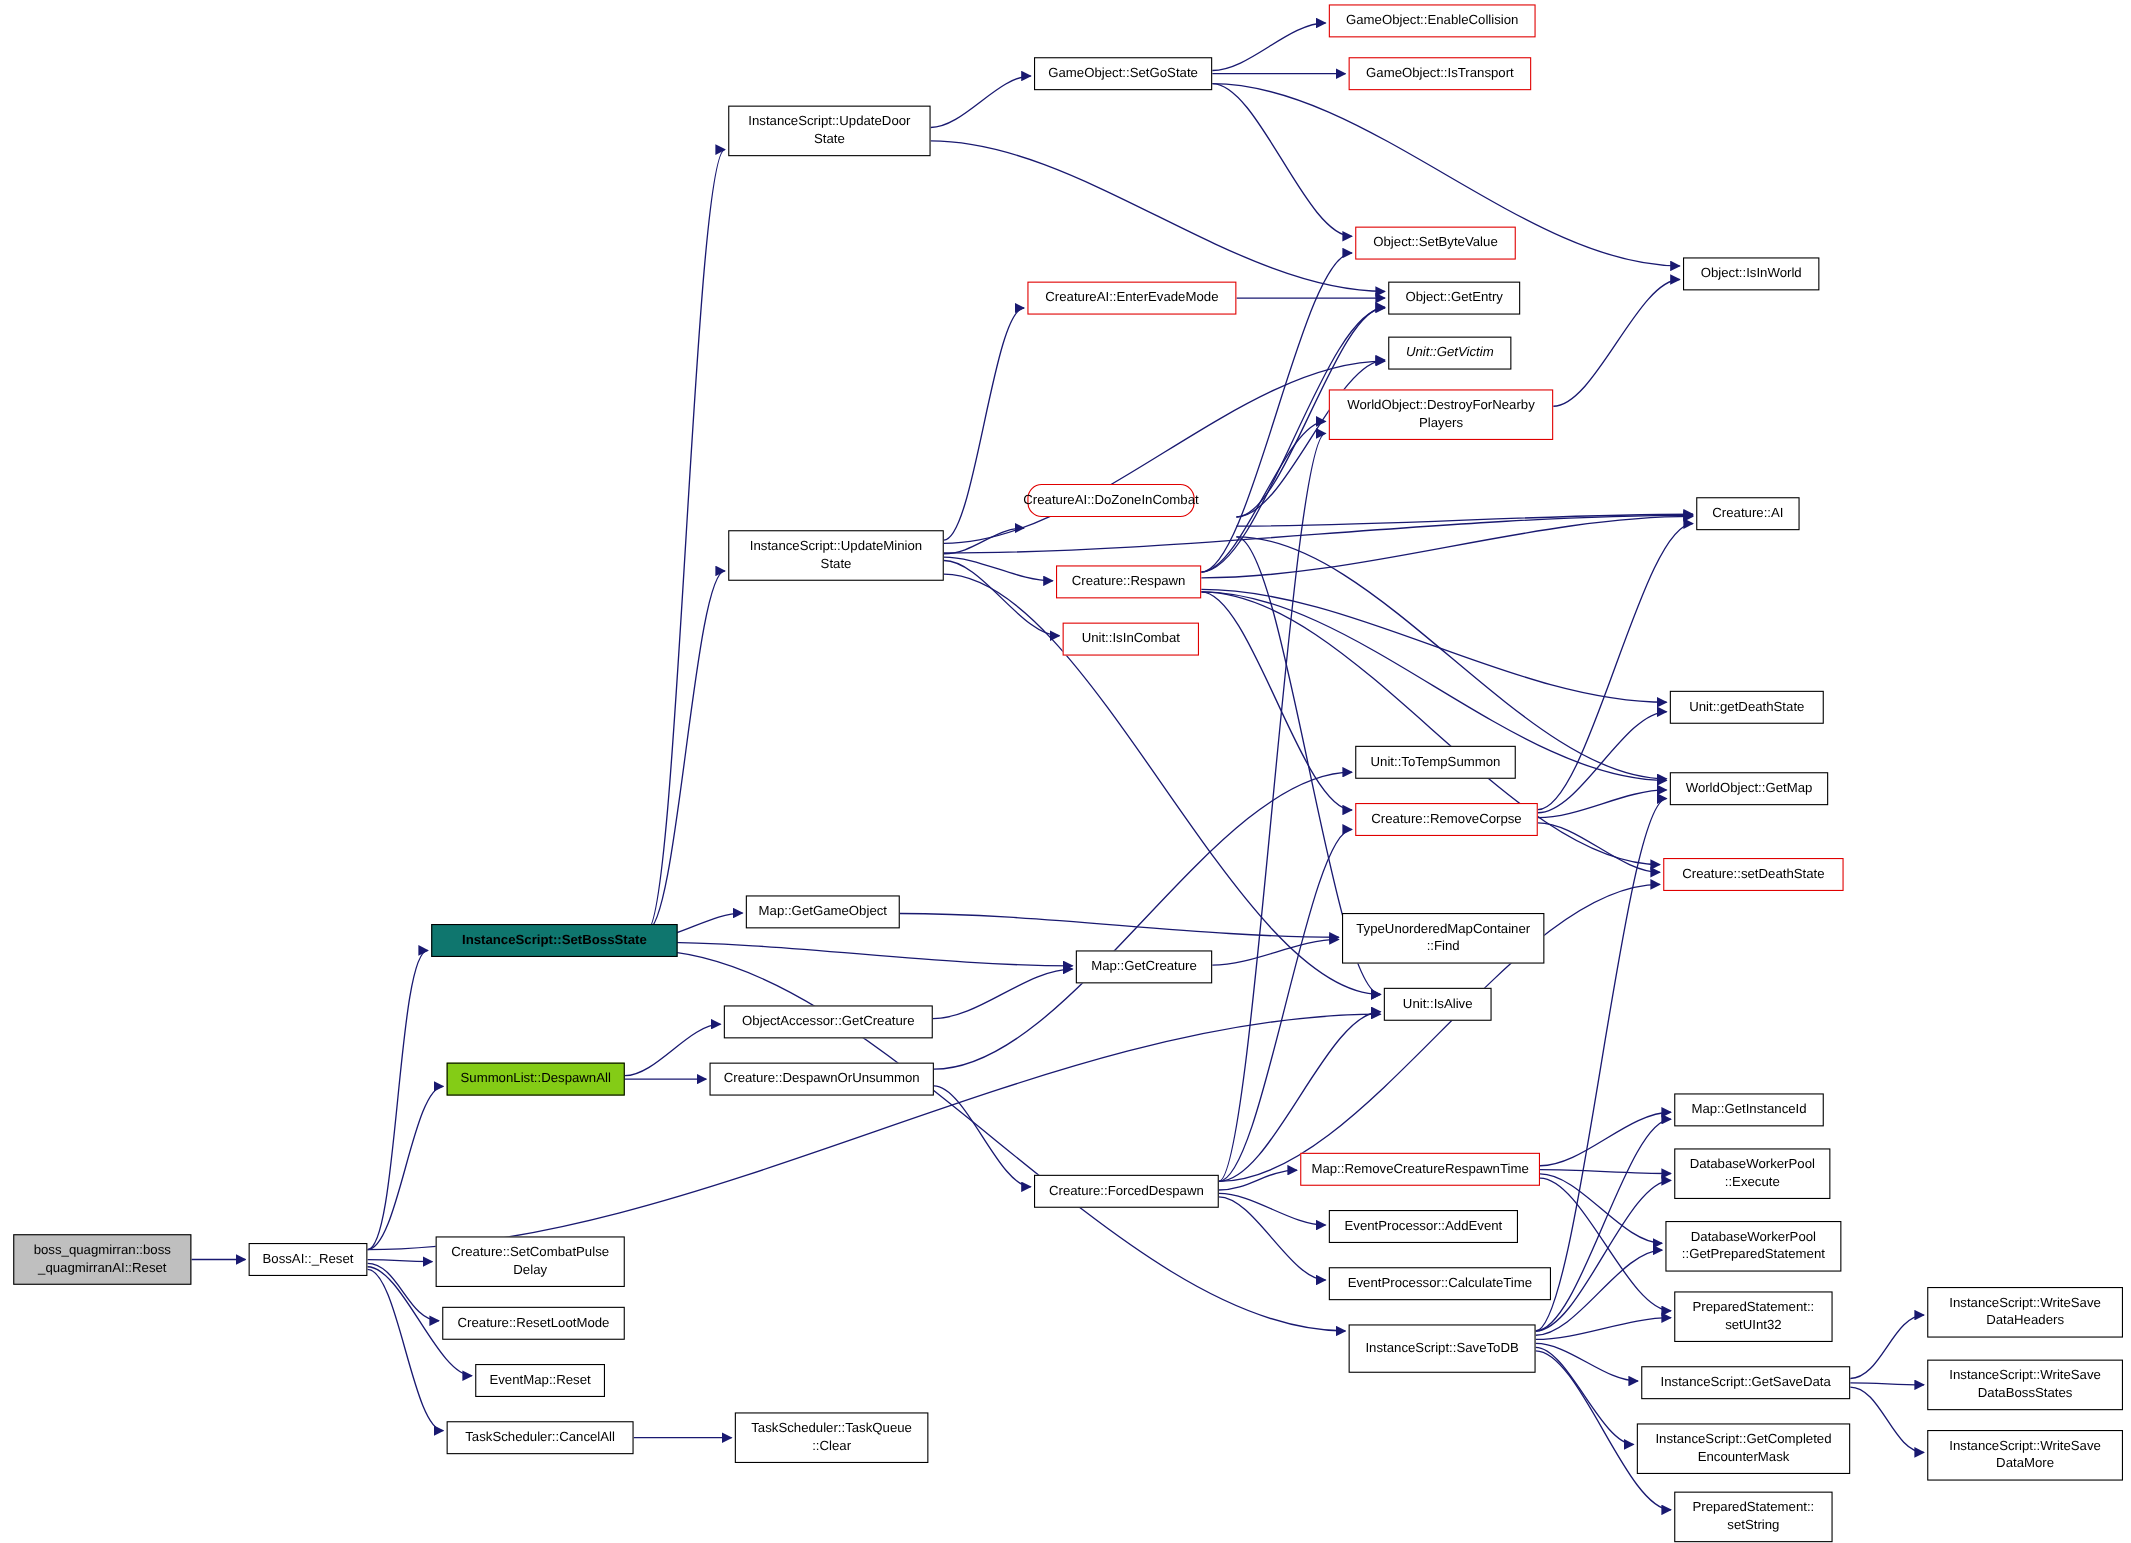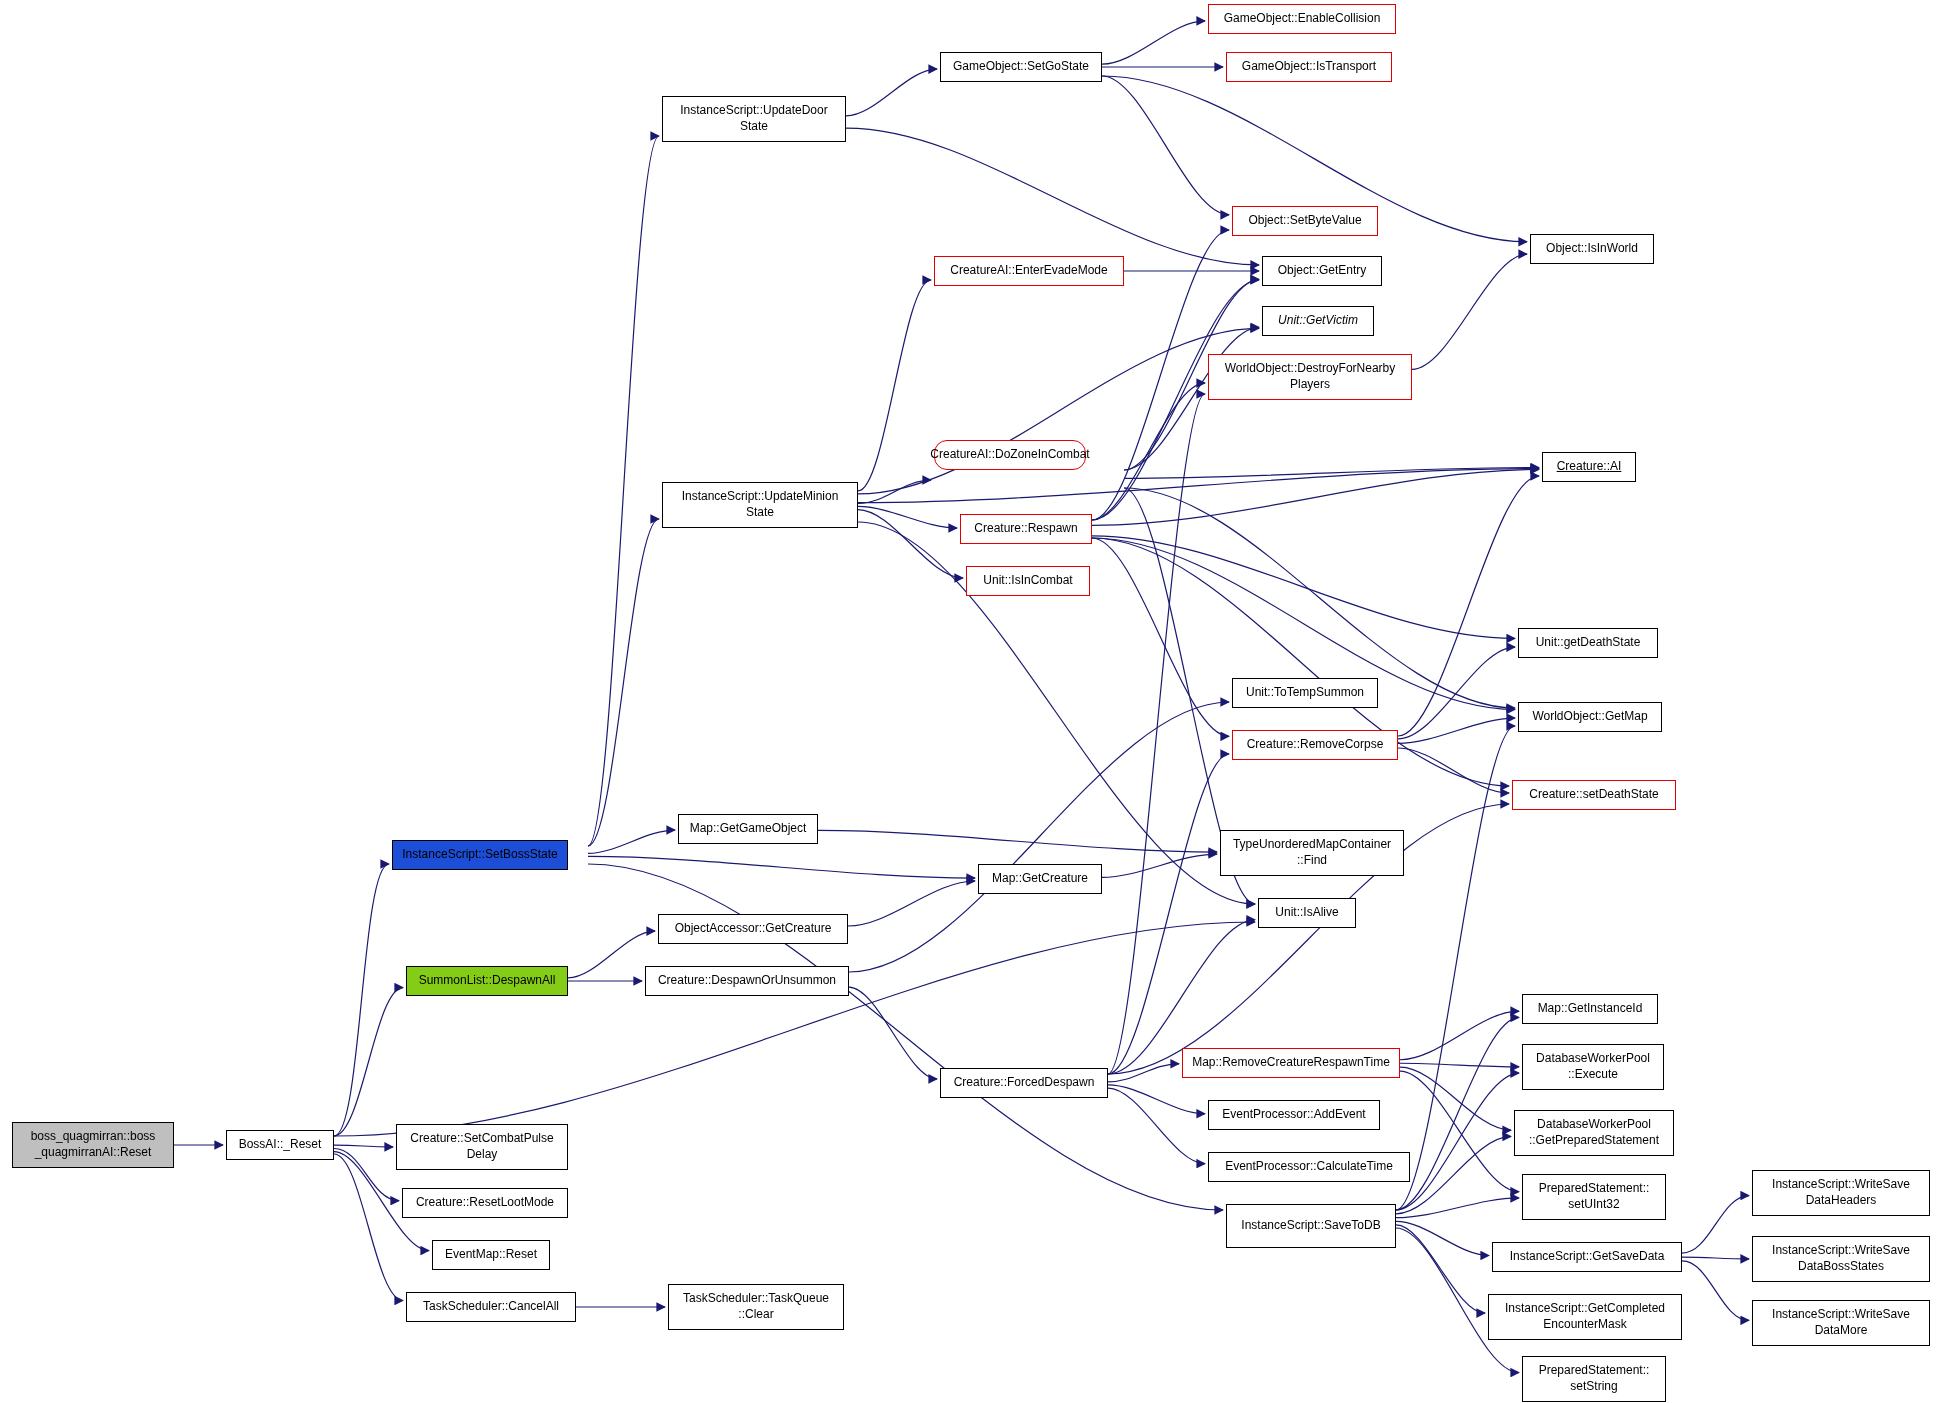--- a/index.html
+++ b/index.html
@@ -121,21 +121,21 @@
     <div class="node" style="left: 406px; top: 1292px; width: 170px; height: 30px; background: rgb(255, 255, 255); border-color: rgb(0, 0, 0);">
       <span class="nl">TaskScheduler::CancelAll</span>
     </div>
     <div class="node" style="left: 668px; top: 1284px; width: 176px; height: 46px; background: rgb(255, 255, 255); border-color: rgb(0, 0, 0);">
       <span class="nl">TaskScheduler::TaskQueue</span>
       <span class="nl">::Clear</span>
     </div>
     <div class="node" style="left: 406px; top: 966px; width: 162px; height: 30px; background: #84cc16; border-color: rgb(0, 0, 0);">
       <span class="nl">SummonList::DespawnAll</span>
     </div>
-    <div class="node" style="left: 392px; top: 840px; width: 176px; height: 30px; background: #1d4ed8; border-color: rgb(0, 0, 0);">
+    <div class="node" style="left: 392px; top: 840px; width: 224px; height: 30px; background: #0f766e; border-color: rgb(0, 0, 0); font-weight: bold;">
       <span class="nl">InstanceScript::SetBossState</span>
     </div>
     <div class="node" style="left: 678px; top: 814px; width: 140px; height: 30px; background: rgb(255, 255, 255); border-color: rgb(0, 0, 0);">
       <span class="nl">Map::GetGameObject</span>
     </div>
     <div class="node" style="left: 978px; top: 864px; width: 124px; height: 30px; background: rgb(255, 255, 255); border-color: rgb(0, 0, 0);">
       <span class="nl">Map::GetCreature</span>
     </div>
     <div class="node" style="left: 658px; top: 914px; width: 190px; height: 30px; background: rgb(255, 255, 255); border-color: rgb(0, 0, 0);">
       <span class="nl">ObjectAccessor::GetCreature</span>
@@ -184,21 +184,21 @@
     </div>
     <div class="node" style="left: 934px; top: 440px; width: 152px; height: 30px; background: rgb(255, 255, 255); border-color: rgb(224, 0, 0); border-radius: 13px;">
       <span class="nl">CreatureAI::DoZoneInCombat</span>
     </div>
     <div class="node" style="left: 960px; top: 514px; width: 132px; height: 30px; background: rgb(255, 255, 255); border-color: rgb(224, 0, 0);">
       <span class="nl">Creature::Respawn</span>
     </div>
     <div class="node" style="left: 966px; top: 566px; width: 124px; height: 30px; background: rgb(255, 255, 255); border-color: rgb(224, 0, 0);">
       <span class="nl">Unit::IsInCombat</span>
     </div>
-    <div class="node" style="left: 1542px; top: 452px; width: 94px; height: 30px; background: rgb(255, 255, 255); border-color: rgb(0, 0, 0); text-decoration: underline;">
+    <div class="node" style="left: 1542px; top: 452px; width: 94px; height: 30px; background: rgb(255, 255, 255); border-color: rgb(0, 0, 0);">
       <span class="nl">Creature::AI</span>
     </div>
     <div class="node" style="left: 1518px; top: 628px; width: 140px; height: 30px; background: rgb(255, 255, 255); border-color: rgb(0, 0, 0);">
       <span class="nl">Unit::getDeathState</span>
     </div>
     <div class="node" style="left: 1232px; top: 678px; width: 146px; height: 30px; background: rgb(255, 255, 255); border-color: rgb(0, 0, 0);">
       <span class="nl">Unit::ToTempSummon</span>
     </div>
     <div class="node" style="left: 1232px; top: 730px; width: 166px; height: 30px; background: rgb(255, 255, 255); border-color: rgb(224, 0, 0);">
       <span class="nl">Creature::RemoveCorpse</span>

